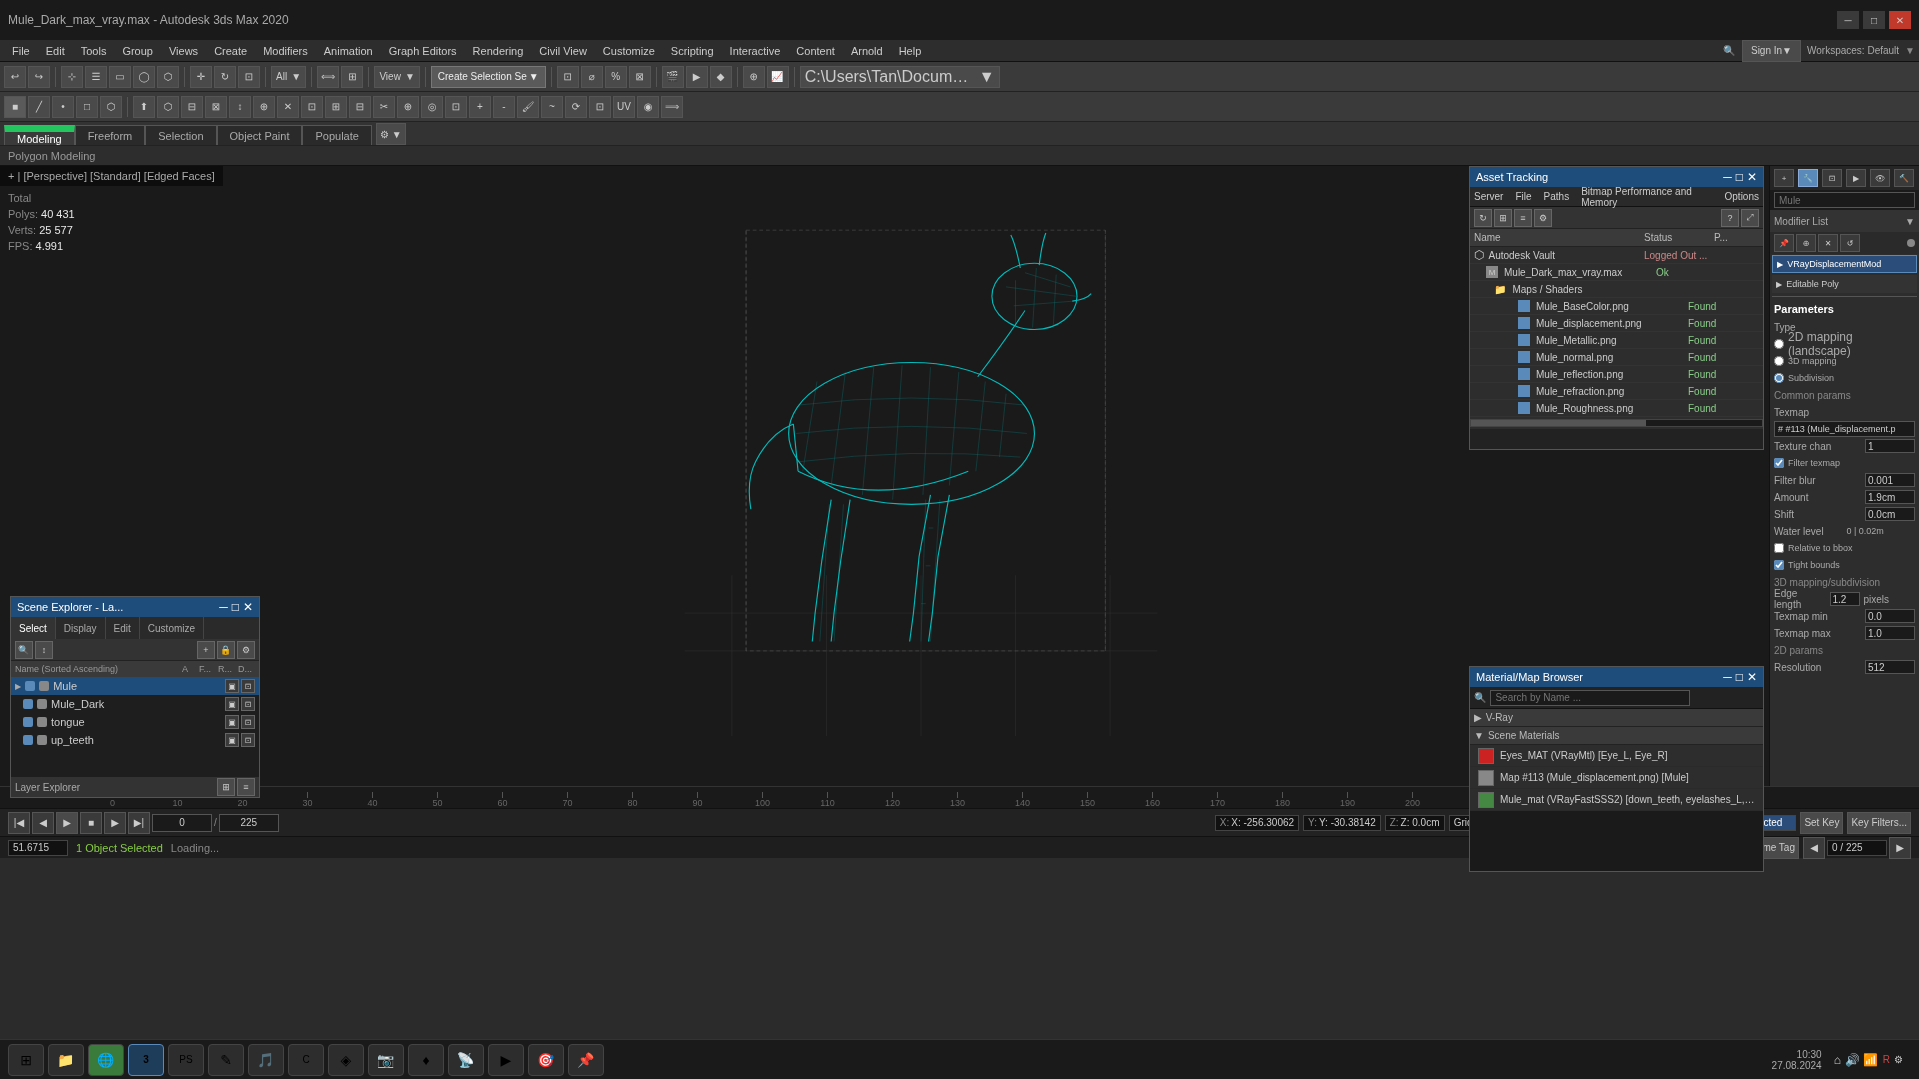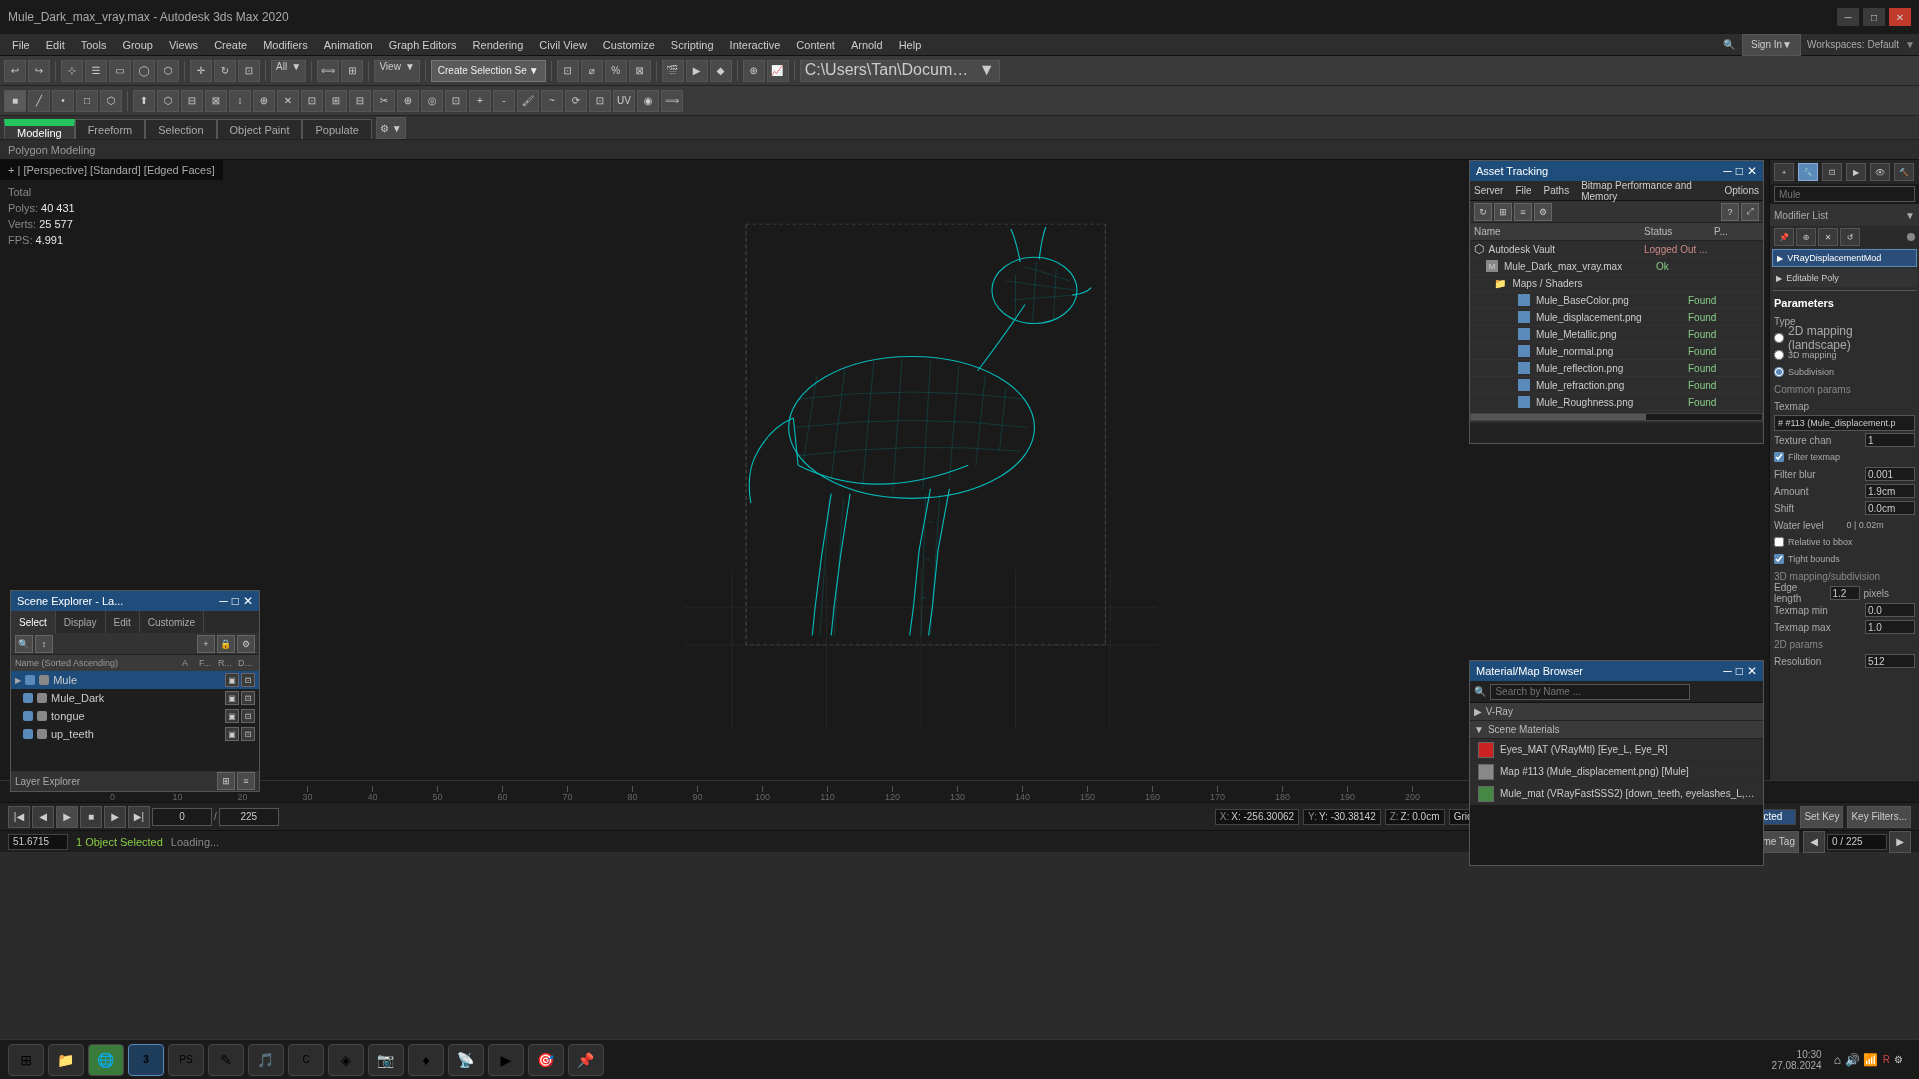--- a/index.html
+++ b/index.html
@@ -9,21 +9,21 @@
       background: #2b2b2b;
       font-family: 'Segoe UI', Arial, sans-serif;
       font-size: 11px;
       color: #cccccc;
       overflow: hidden;
       position: relative;
     }
 
     
     #title-bar {
-      height: 34px;
+      height: 40px;
       background: #1a1a1a;
       display: flex;
       align-items: center;
       padding: 16px 8px;
       color: #aaa;
       font-size: 12px;
       justify-content: space-between;
     }
     #title-bar .title { flex: 1; }
     #title-bar .win-controls { display: flex; gap: 4px; }
@@ -78,20 +78,21 @@
     .tb-separator { width: 1px; height: 20px; background: #555; margin: 0 3px; }
     .tb-dropdown {
       height: 22px;
       background: #4a4a4a;
       border: 1px solid #555;
       color: #ccc;
       font-size: 10px;
       padding: 0 4px;
       cursor: pointer;
       display: flex;
+      align-items: center;
       gap: 4px;
     }
 
     
     .selection-btn {
       height: 22px;
       background: #5a5a5a;
       border: 1px solid #777;
       color: #eee;
       font-size: 10px;

